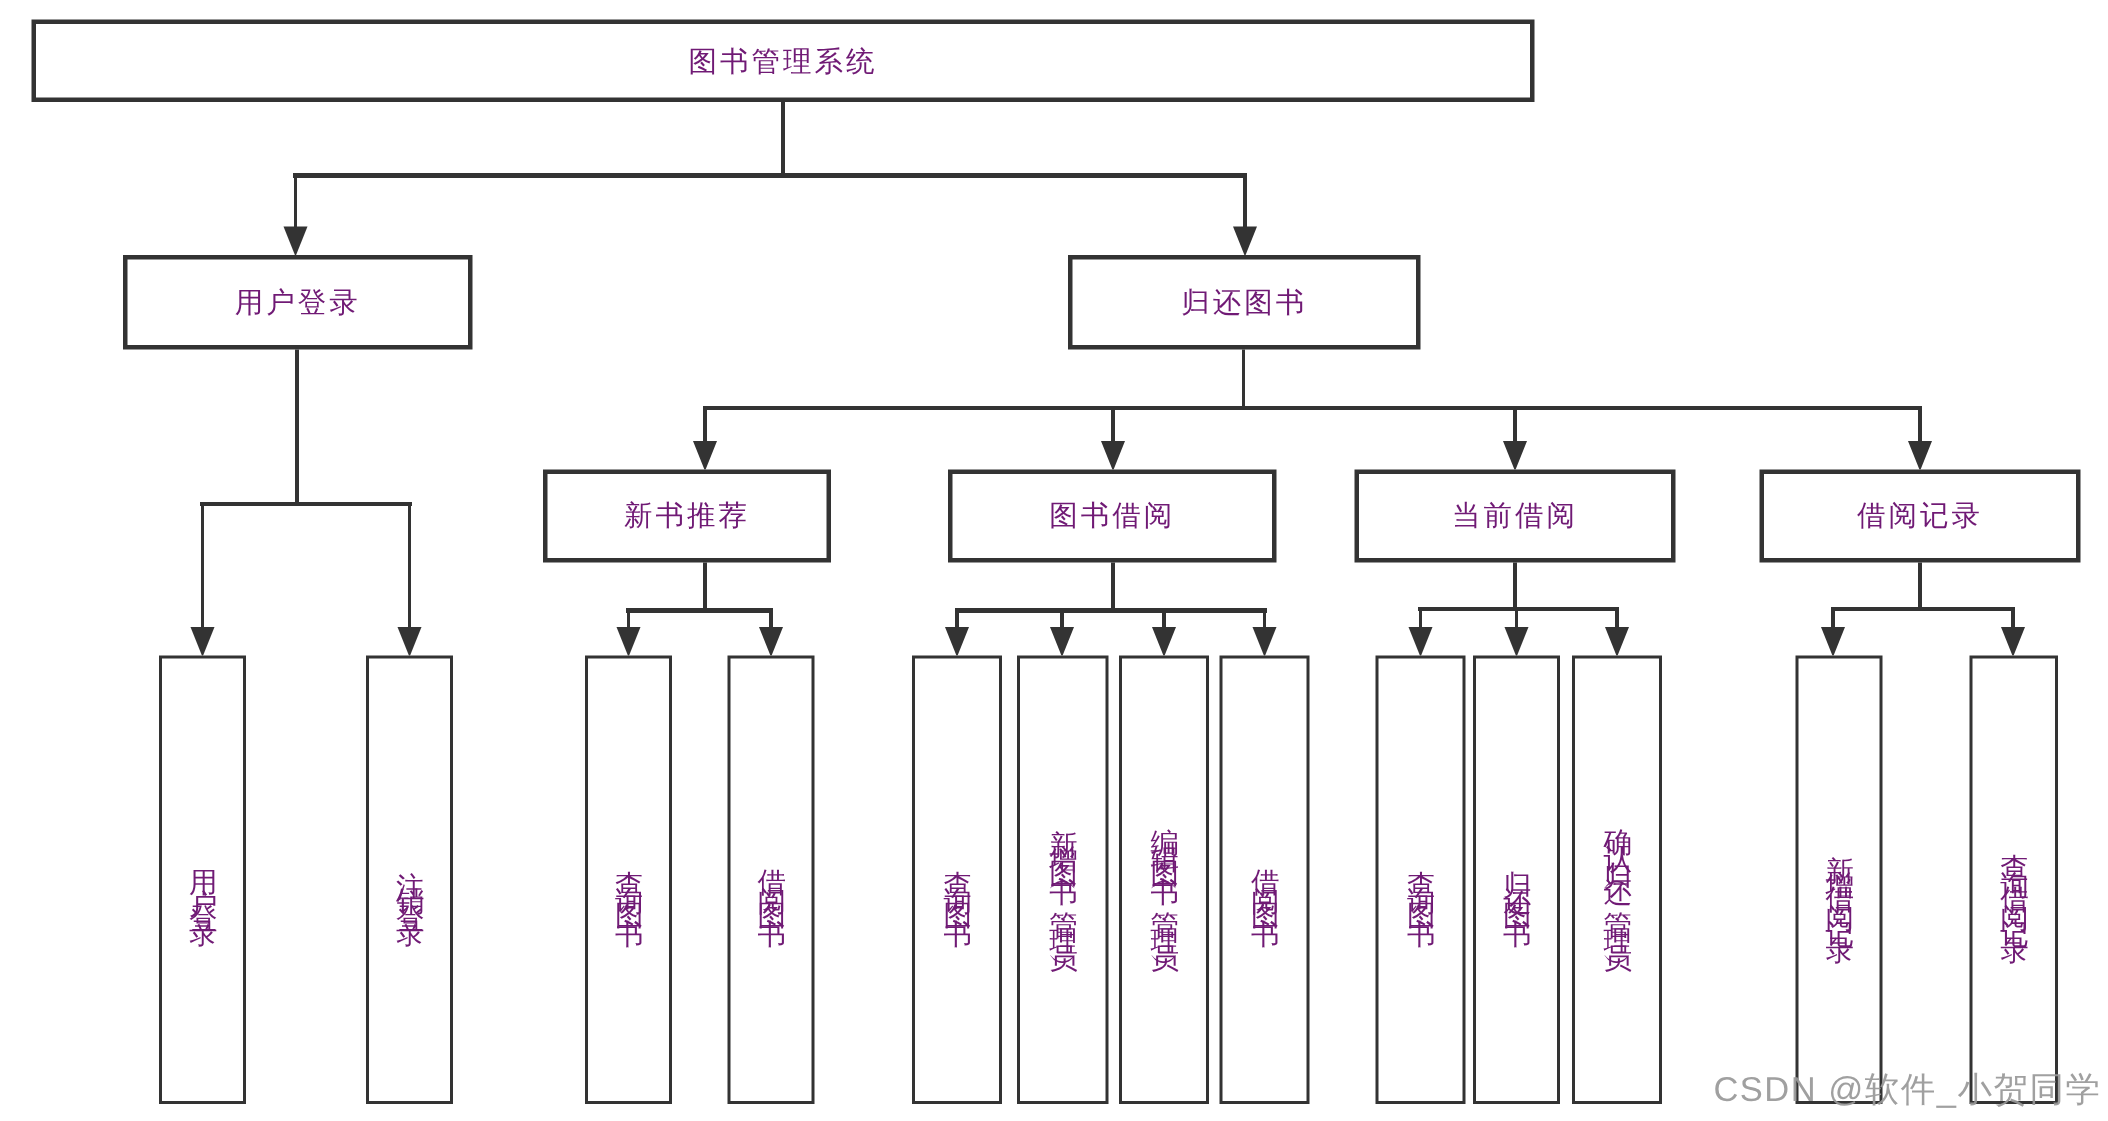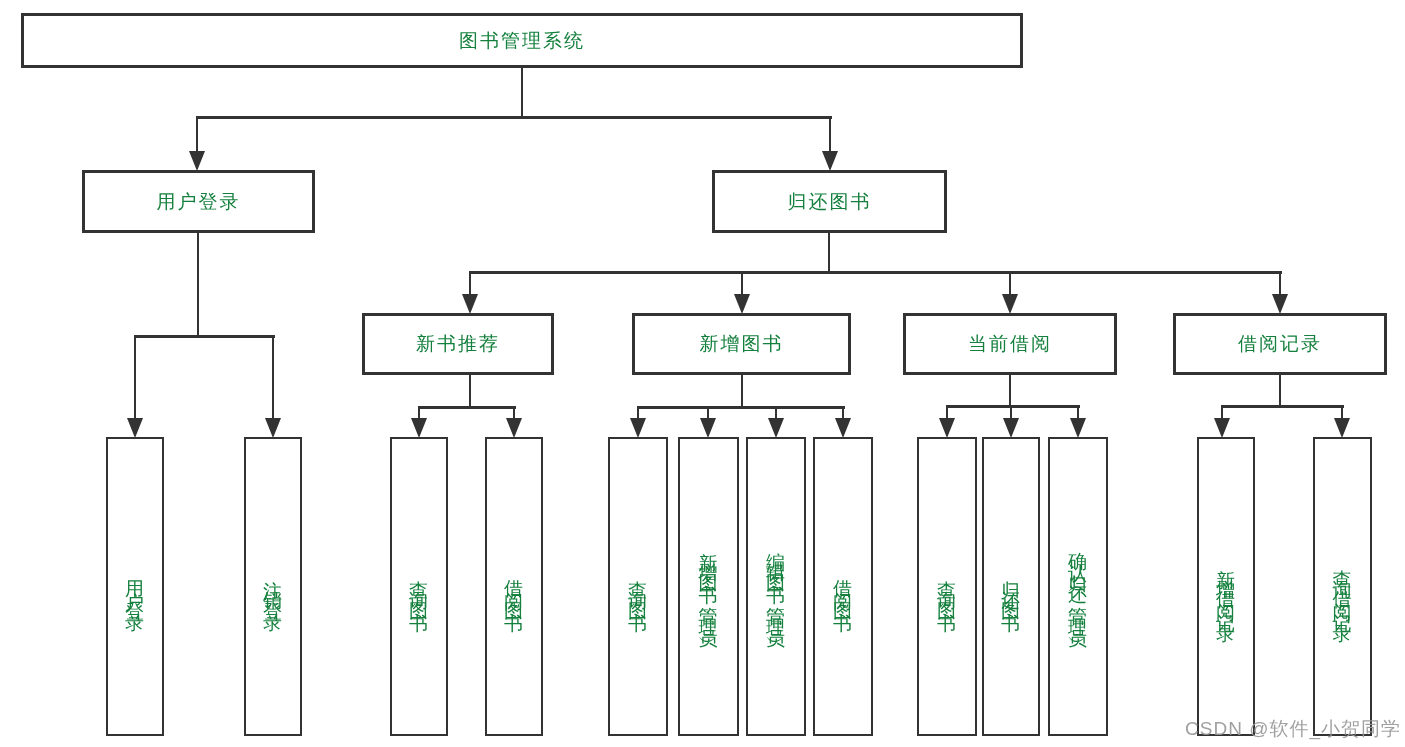--- a/index.html
+++ b/index.html
@@ -10,36 +10,36 @@
     font-family:"Liberation Sans","DejaVu Sans",sans-serif;
     overflow:hidden;
   }
   #wires{position:absolute;left:0;top:0;pointer-events:none;}
   .box{
     position:absolute;
     box-sizing:border-box;
     background:#ffffff;
     border:3px solid #333333;
     display:flex;align-items:center;justify-content:center;
-    color:#15803d;
+    color:#701a75;
   }
   .hbox{font-size:19px;letter-spacing:2px;}
   .leaf{border-width:2.5px;font-size:19px;}
   .leaf .lbl{
     writing-mode:vertical-rl;
     text-orientation:mixed;
     letter-spacing:11px;
     line-height:1;
     white-space:nowrap;
   }
   .lbl{display:block;}
   #watermark{
     position:absolute;
     right:4px;bottom:5px;
-    font-size:19px;
+    font-size:23px;
     color:rgba(152,152,152,0.92);
     letter-spacing:1px;
     z-index:5;
   }
 </style>
 </head>
 <body>
 
 <div id="stage">
 
@@ -106,21 +106,21 @@
     <span class="lbl">用户登录</span>
   </div>
   <div class="box hbox" style="left:712px;top:170px;width:235px;height:63px">
     <span class="lbl">归还图书</span>
   </div>
 
   <div class="box hbox" style="left:362px;top:313px;width:192px;height:62px">
     <span class="lbl">新书推荐</span>
   </div>
   <div class="box hbox" style="left:632px;top:313px;width:219px;height:62px">
-    <span class="lbl">新增图书</span>
+    <span class="lbl">图书借阅</span>
   </div>
   <div class="box hbox" style="left:903px;top:313px;width:214px;height:62px">
     <span class="lbl">当前借阅</span>
   </div>
   <div class="box hbox" style="left:1173px;top:313px;width:214px;height:62px">
     <span class="lbl">借阅记录</span>
   </div>
 
   <div class="box leaf" style="left:106px;top:437px;width:58px;height:299px">
     <span class="lbl">用户登录</span>

